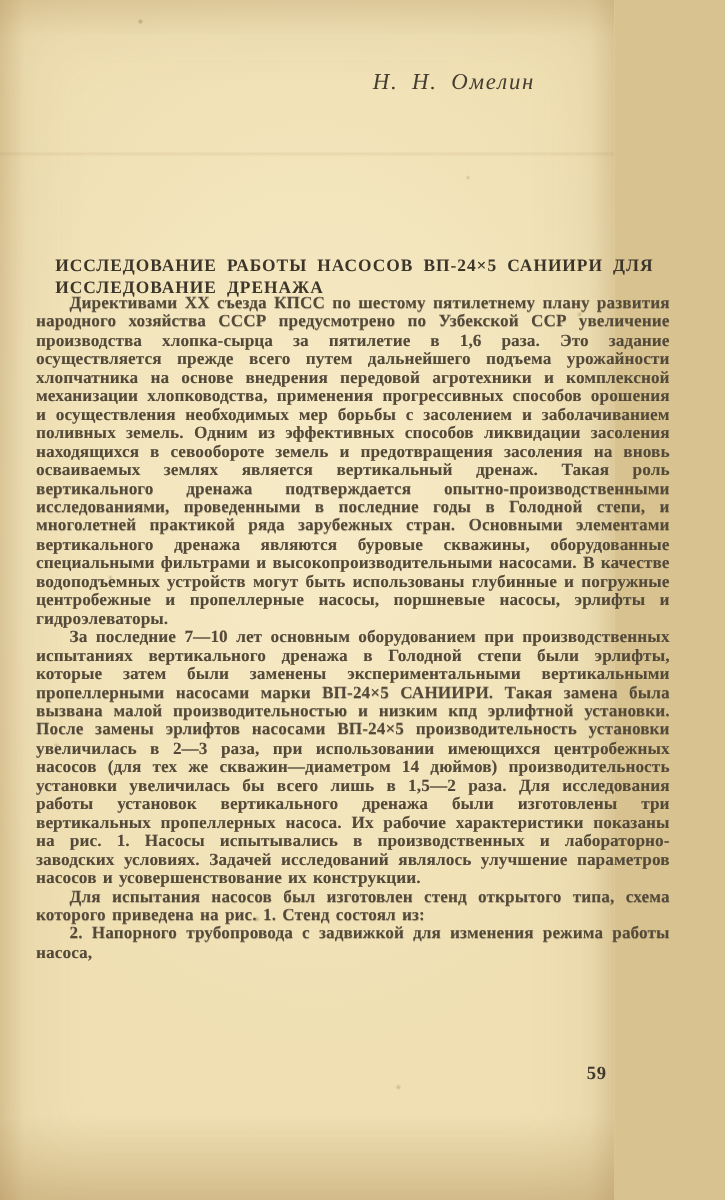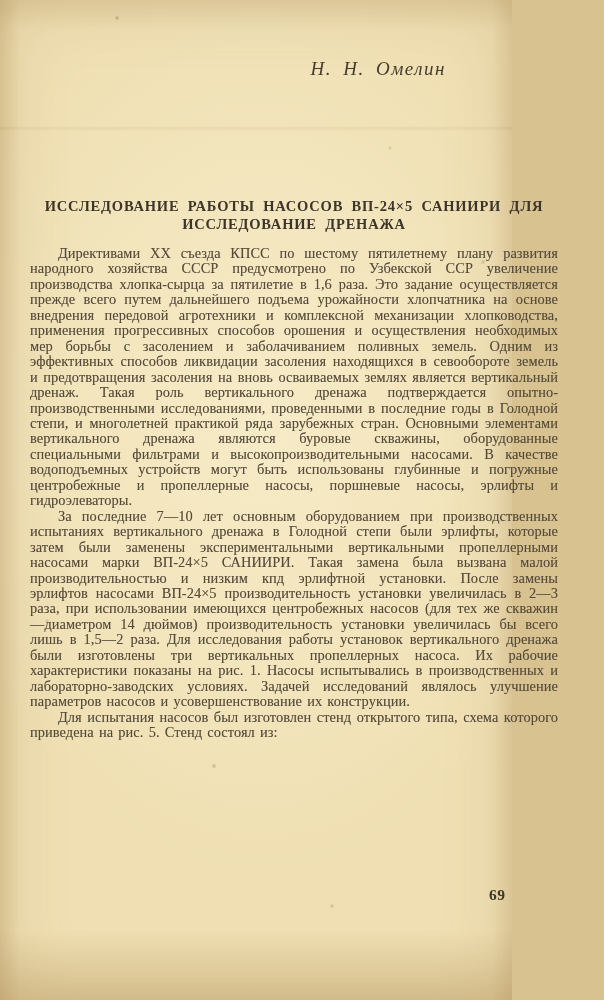--- a/index.html
+++ b/index.html
@@ -51,41 +51,42 @@
     font-size: 19px;
     letter-spacing: 1.5px;
     word-spacing: 5px;
     color: #453e31;
   }
   .title {
     position: absolute;
     top: 198px;
     left: 30px;
     width: 528px;
-    margin: 0;
-    text-align: center;
+    margin: 16px;
+    text-align: left;
     font-size: 14.5px;
     font-weight: bold;
     letter-spacing: 0.8px;
     word-spacing: 4px;
     line-height: 17.5px;
     color: #3c352a;
   }
   .title .title-line { display: block; }
   .body {
     position: absolute;
     top: 246px;
     left: 30px;
     width: 528px;
     text-align: justify;
     font-size: 14.3px;
     line-height: 15.45px;
     letter-spacing: 0.1px;
     word-spacing: 1.5px;
     color: #544a3a;
+    font-weight: bold;
   }
   .body p {
     margin: 0;
     text-indent: 28px;
     text-shadow: 0.2px 0.2px 0 rgba(86,73,58,0.35);
   }
   .page-number {
     position: absolute;
     top: 886px;
     left: 489px;
@@ -104,17 +105,18 @@
   <div class="author">Н. Н. Омелин</div>
 
   <h1 class="title">
     <span class="title-line">ИССЛЕДОВАНИЕ РАБОТЫ НАСОСОВ ВП-24×5 САНИИРИ ДЛЯ</span>
     <span class="title-line">ИССЛЕДОВАНИЕ ДРЕНАЖА</span>
   </h1>
 
   <div class="body">
     <p>Директивами XX съезда КПСС по шестому пятилетнему плану развития народного хозяйства СССР предусмотрено по Узбекской ССР увеличение производства хлопка-сырца за пятилетие в 1,6 раза. Это задание осуществляется прежде всего путем дальнейшего подъема урожайности хлопчатника на основе внедрения передовой агротехники и комплексной механизации хлопководства, применения прогрессивных способов орошения и осуществления необходимых мер борьбы с засолением и заболачиванием поливных земель. Одним из эффективных способов ликвидации засоления находящихся в севообороте земель и предотвращения засоления на вновь осваиваемых землях является вертикальный дренаж. Такая роль вертикального дренажа подтверждается опытно-производственными исследованиями, проведенными в последние годы в Голодной степи, и многолетней практикой ряда зарубежных стран. Основными элементами вертикального дренажа являются буровые скважины, оборудованные специальными фильтрами и высокопроизводительными насосами. В качестве водоподъемных устройств могут быть использованы глубинные и погружные центробежные и пропеллерные насосы, поршневые насосы, эрлифты и гидроэлеваторы.</p>
     <p>За последние 7—10 лет основным оборудованием при производственных испытаниях вертикального дренажа в Голодной степи были эрлифты, которые затем были заменены экспериментальными вертикальными пропеллерными насосами марки ВП-24×5 САНИИРИ. Такая замена была вызвана малой производительностью и низким кпд эрлифтной установки. После замены эрлифтов насосами ВП-24×5 производительность установки увеличилась в 2—3 раза, при использовании имеющихся центробежных насосов (для тех же скважин—диаметром 14 дюймов) производительность установки увеличилась бы всего лишь в 1,5—2 раза. Для исследования работы установок вертикального дренажа были изготовлены три вертикальных пропеллерных насоса. Их рабочие характеристики показаны на рис. 1. Насосы испытывались в производственных и лабораторно-заводских условиях. Задачей исследований являлось улучшение параметров насосов и усовершенствование их конструкции.</p>
-    <p>Для испытания насосов был изготовлен стенд открытого типа, схема которого приведена на рис. 5. Стенд состоял из:</p>
+    <p>Для испытания насосов был изготовлен стенд открытого типа, схема которого приведена на рис. 1. Стенд состоял из:</p>
+    <p>2. Напорного трубопровода с задвижкой для изменения режима работы насоса,</p>
   </div>
 
-  <div class="page-number">69</div>
+  <div class="page-number">59</div>
 </div>
 
 </body></html>

